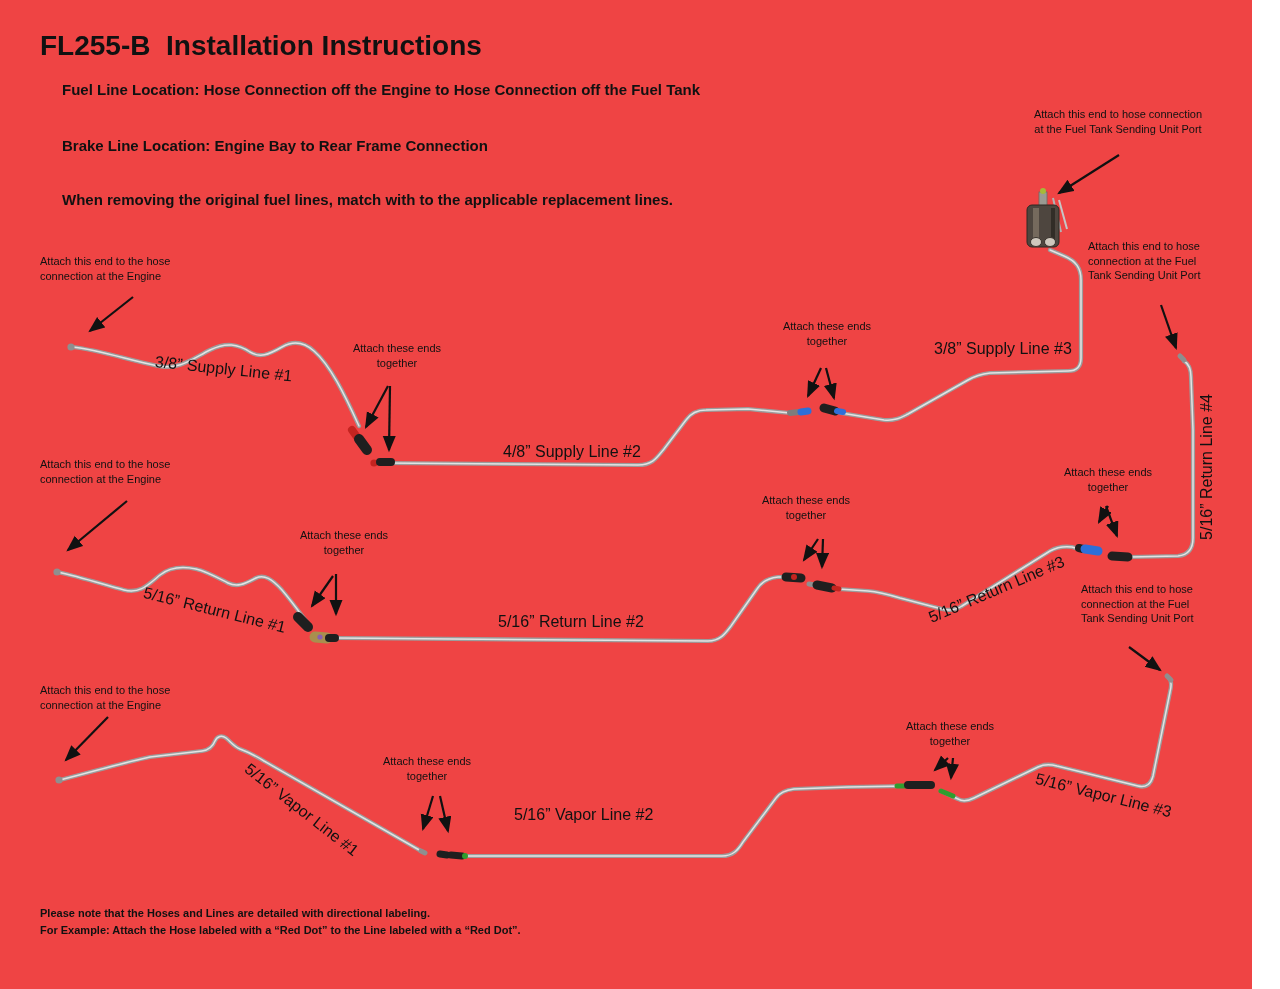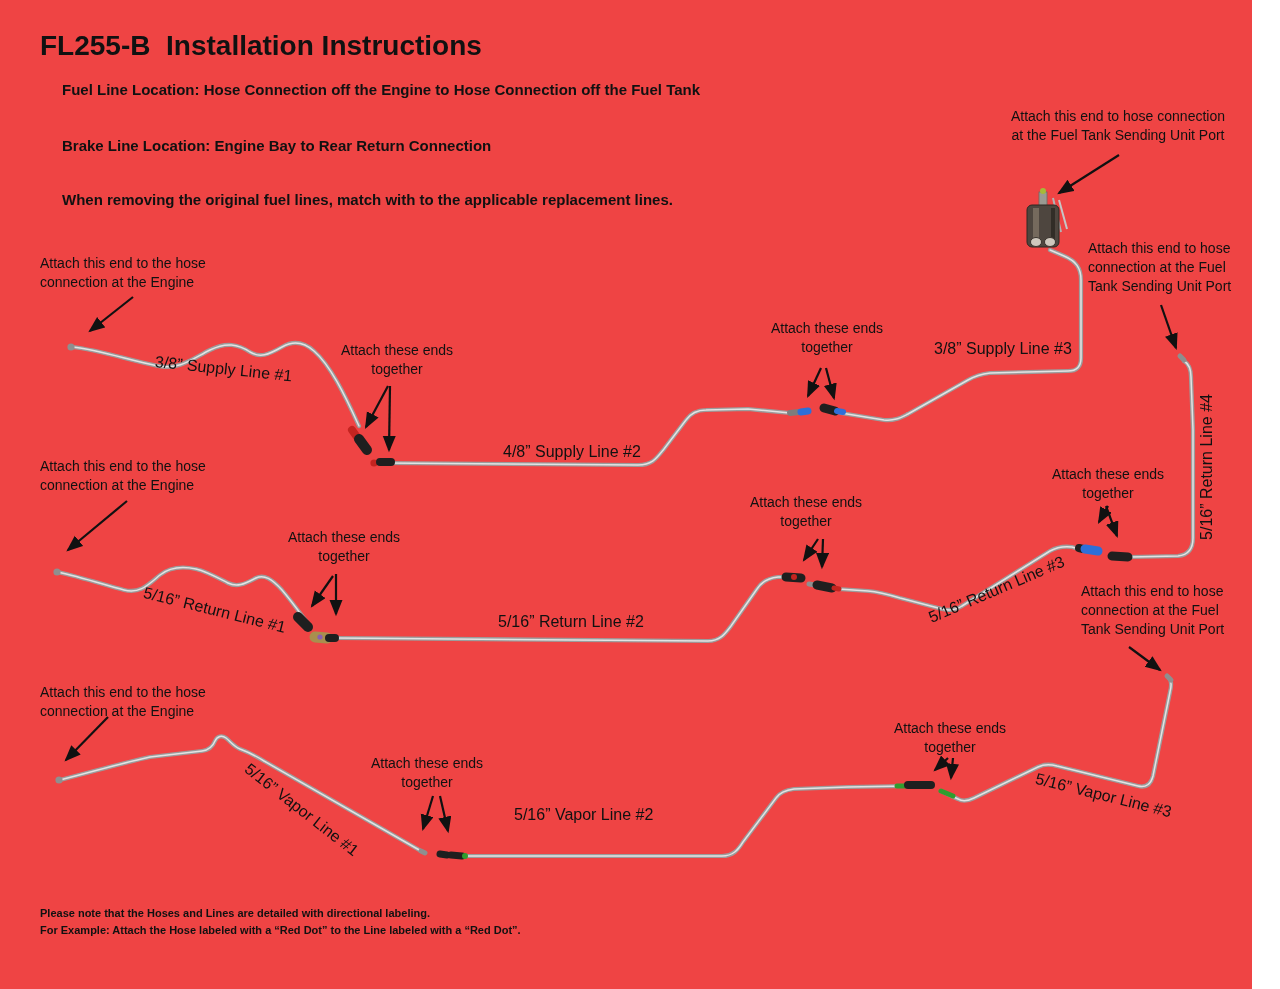--- a/index.html
+++ b/index.html
@@ -1,20 +1,20 @@
 <!DOCTYPE html>
 <html><head>
 <meta charset="utf-8">
 <style>
   html,body{margin:0;padding:0;background:#fff;}
   .canvas{position:relative;width:1252px;height:989px;background:#ef4444;overflow:hidden;
           font-family:"Liberation Sans",sans-serif;color:#111;}
   .title{position:absolute;left:40px;top:30px;font-size:28px;font-weight:bold;white-space:pre;}
   .subhead{position:absolute;left:40px;font-size:15px;font-weight:bold;white-space:pre;margin-left:22px;}
-  .ann{position:absolute;font-size:14px;line-height:1.34;white-space:pre-line;}
+  .ann{position:absolute;font-size:11px;line-height:1.34;white-space:pre-line;}
   .ann.center{text-align:center;}
   .lbl{position:absolute;font-size:16px;white-space:nowrap;}
   .rot{transform-origin:0 0;}
   .footer{position:absolute;left:40px;top:905px;font-size:11px;font-weight:bold;line-height:1.5;white-space:pre-line;}
   svg{position:absolute;left:0;top:0;}
   .tube-o{fill:none;stroke:#9c9c9c;stroke-width:4.2;stroke-linecap:round;stroke-linejoin:round;}
   .tube-i{fill:none;stroke:#e3e3e3;stroke-width:1.5;stroke-linecap:round;stroke-linejoin:round;}
   .fit{stroke:#1f1f1f;stroke-linecap:round;}
   .nub{stroke:#8f8f8f;stroke-linecap:round;}
   .arrow{stroke:#111;stroke-width:2.2;fill:none;}
@@ -144,21 +144,21 @@
       <line class="arrow" x1="108" y1="717" x2="66" y2="760" marker-end="url(#ah)"></line>
       <line class="arrow" x1="433" y1="796" x2="423" y2="829" marker-end="url(#ah)"></line>
       <line class="arrow" x1="440" y1="796" x2="448" y2="831" marker-end="url(#ah)"></line>
       <line class="arrow" x1="948" y1="758" x2="935" y2="770" marker-end="url(#ah)"></line>
       <line class="arrow" x1="953" y1="758" x2="951" y2="778" marker-end="url(#ah)"></line>
     </g>
   </svg>
 
   <div class="title">FL255-B  Installation Instructions</div>
   <div class="subhead" style="top:81px;">Fuel Line Location: Hose Connection off the Engine to Hose Connection off the Fuel Tank</div>
-  <div class="subhead" style="top:137px;">Brake Line Location: Engine Bay to Rear Return Connection</div>
+  <div class="subhead" style="top:137px;">Brake Line Location: Engine Bay to Rear Frame Connection</div>
   <div class="subhead" style="top:191px;">When removing the original fuel lines, match with to the applicable replacement lines.</div>
 
   <div class="ann center" style="left:990px;top:107px;width:256px;">Attach this end to hose connection
 at the Fuel Tank Sending Unit Port</div>
   <div class="ann" style="left:1088px;top:239px;width:176px;">Attach this end to hose
 connection at the Fuel
 Tank Sending Unit Port</div>
   <div class="ann" style="left:1081px;top:582px;width:176px;">Attach this end to hose
 connection at the Fuel
 Tank Sending Unit Port</div>

